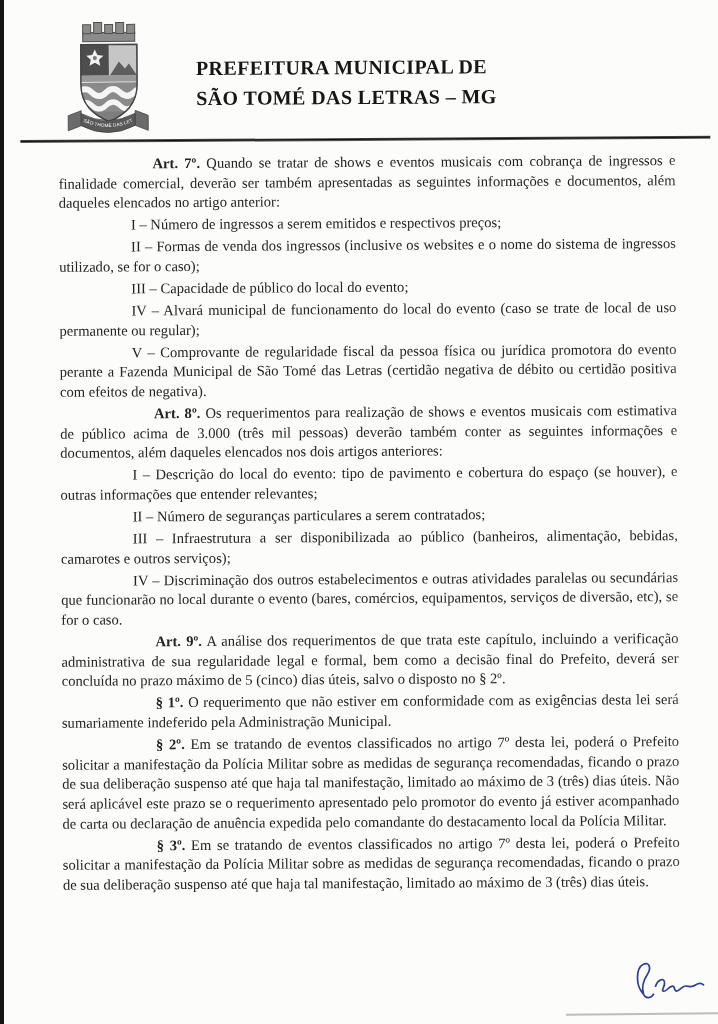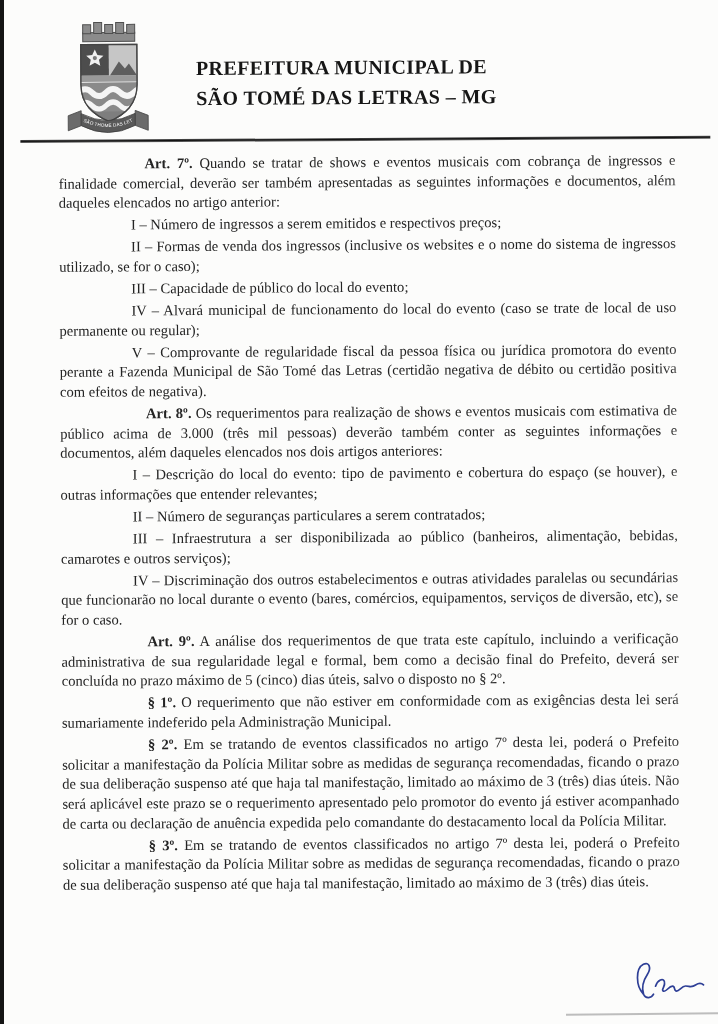--- a/index.html
+++ b/index.html
@@ -52,21 +52,21 @@
   .content {
     position: absolute; left: 60px; top: 153px;
     width: 617px;
     color: #242424;
     font-size: 14.6px;
     line-height: 19.6px;
     text-align: justify;
   }
   .para { margin: 0 0 2.5px 0; text-indent: 86px; }
   .para.item { text-indent: 72px; }
-  .para .lead { font-weight: bold; }
+  .para .lead { font-weight: bold; margin-left: 8px; }
   .fade-right {
     position: absolute; top: 150px; right: 0;
     width: 58px; height: 800px;
     background: linear-gradient(to right, rgba(252,252,251,0), rgba(252,252,251,0.45));
     pointer-events: none;
   }
   .signature {
     position: absolute; left: 626px; top: 958px;
     width: 84px; height: 50px;
   }

